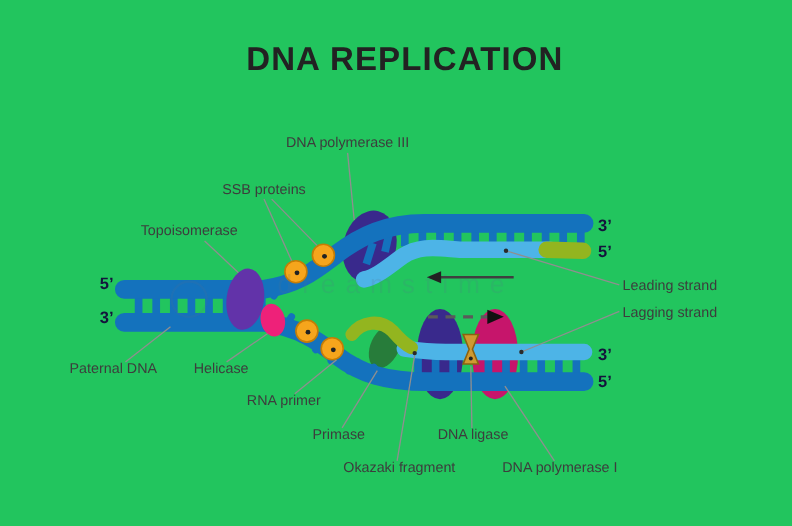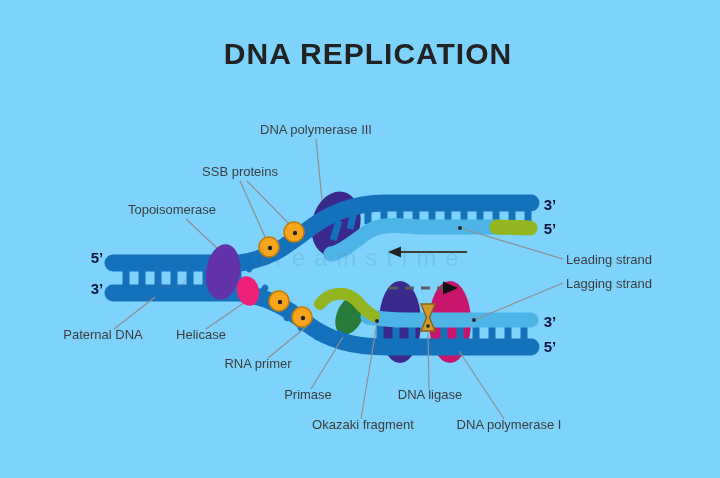--- a/index.html
+++ b/index.html
@@ -1,19 +1,19 @@
 <!DOCTYPE html>
 <html><head>
 <meta charset="utf-8">
 <style>
   html,body{margin:0;padding:0;background:#ffffff;}
   .canvas{
     position:relative;
     width:720px;height:478px;
-    background:#7dd3fc;
+    background:#22c55e;
     overflow:hidden;
     font-family:"Liberation Sans", sans-serif;
   }
   svg{display:block;}
   .strand-dark{stroke:#1472bd;fill:none;stroke-linecap:round;}
   .strand-light{stroke:#4db4e7;fill:none;stroke-linecap:round;}
   .strand-green{stroke:#93b51f;fill:none;stroke-linecap:round;}
   .rung{stroke:#1472bd;stroke-width:7;stroke-linecap:butt;}
   .tooth{stroke:#1472bd;stroke-width:6.5;stroke-linecap:round;}
   .leader{stroke:#8f8f8f;stroke-width:1.2;fill:none;}

